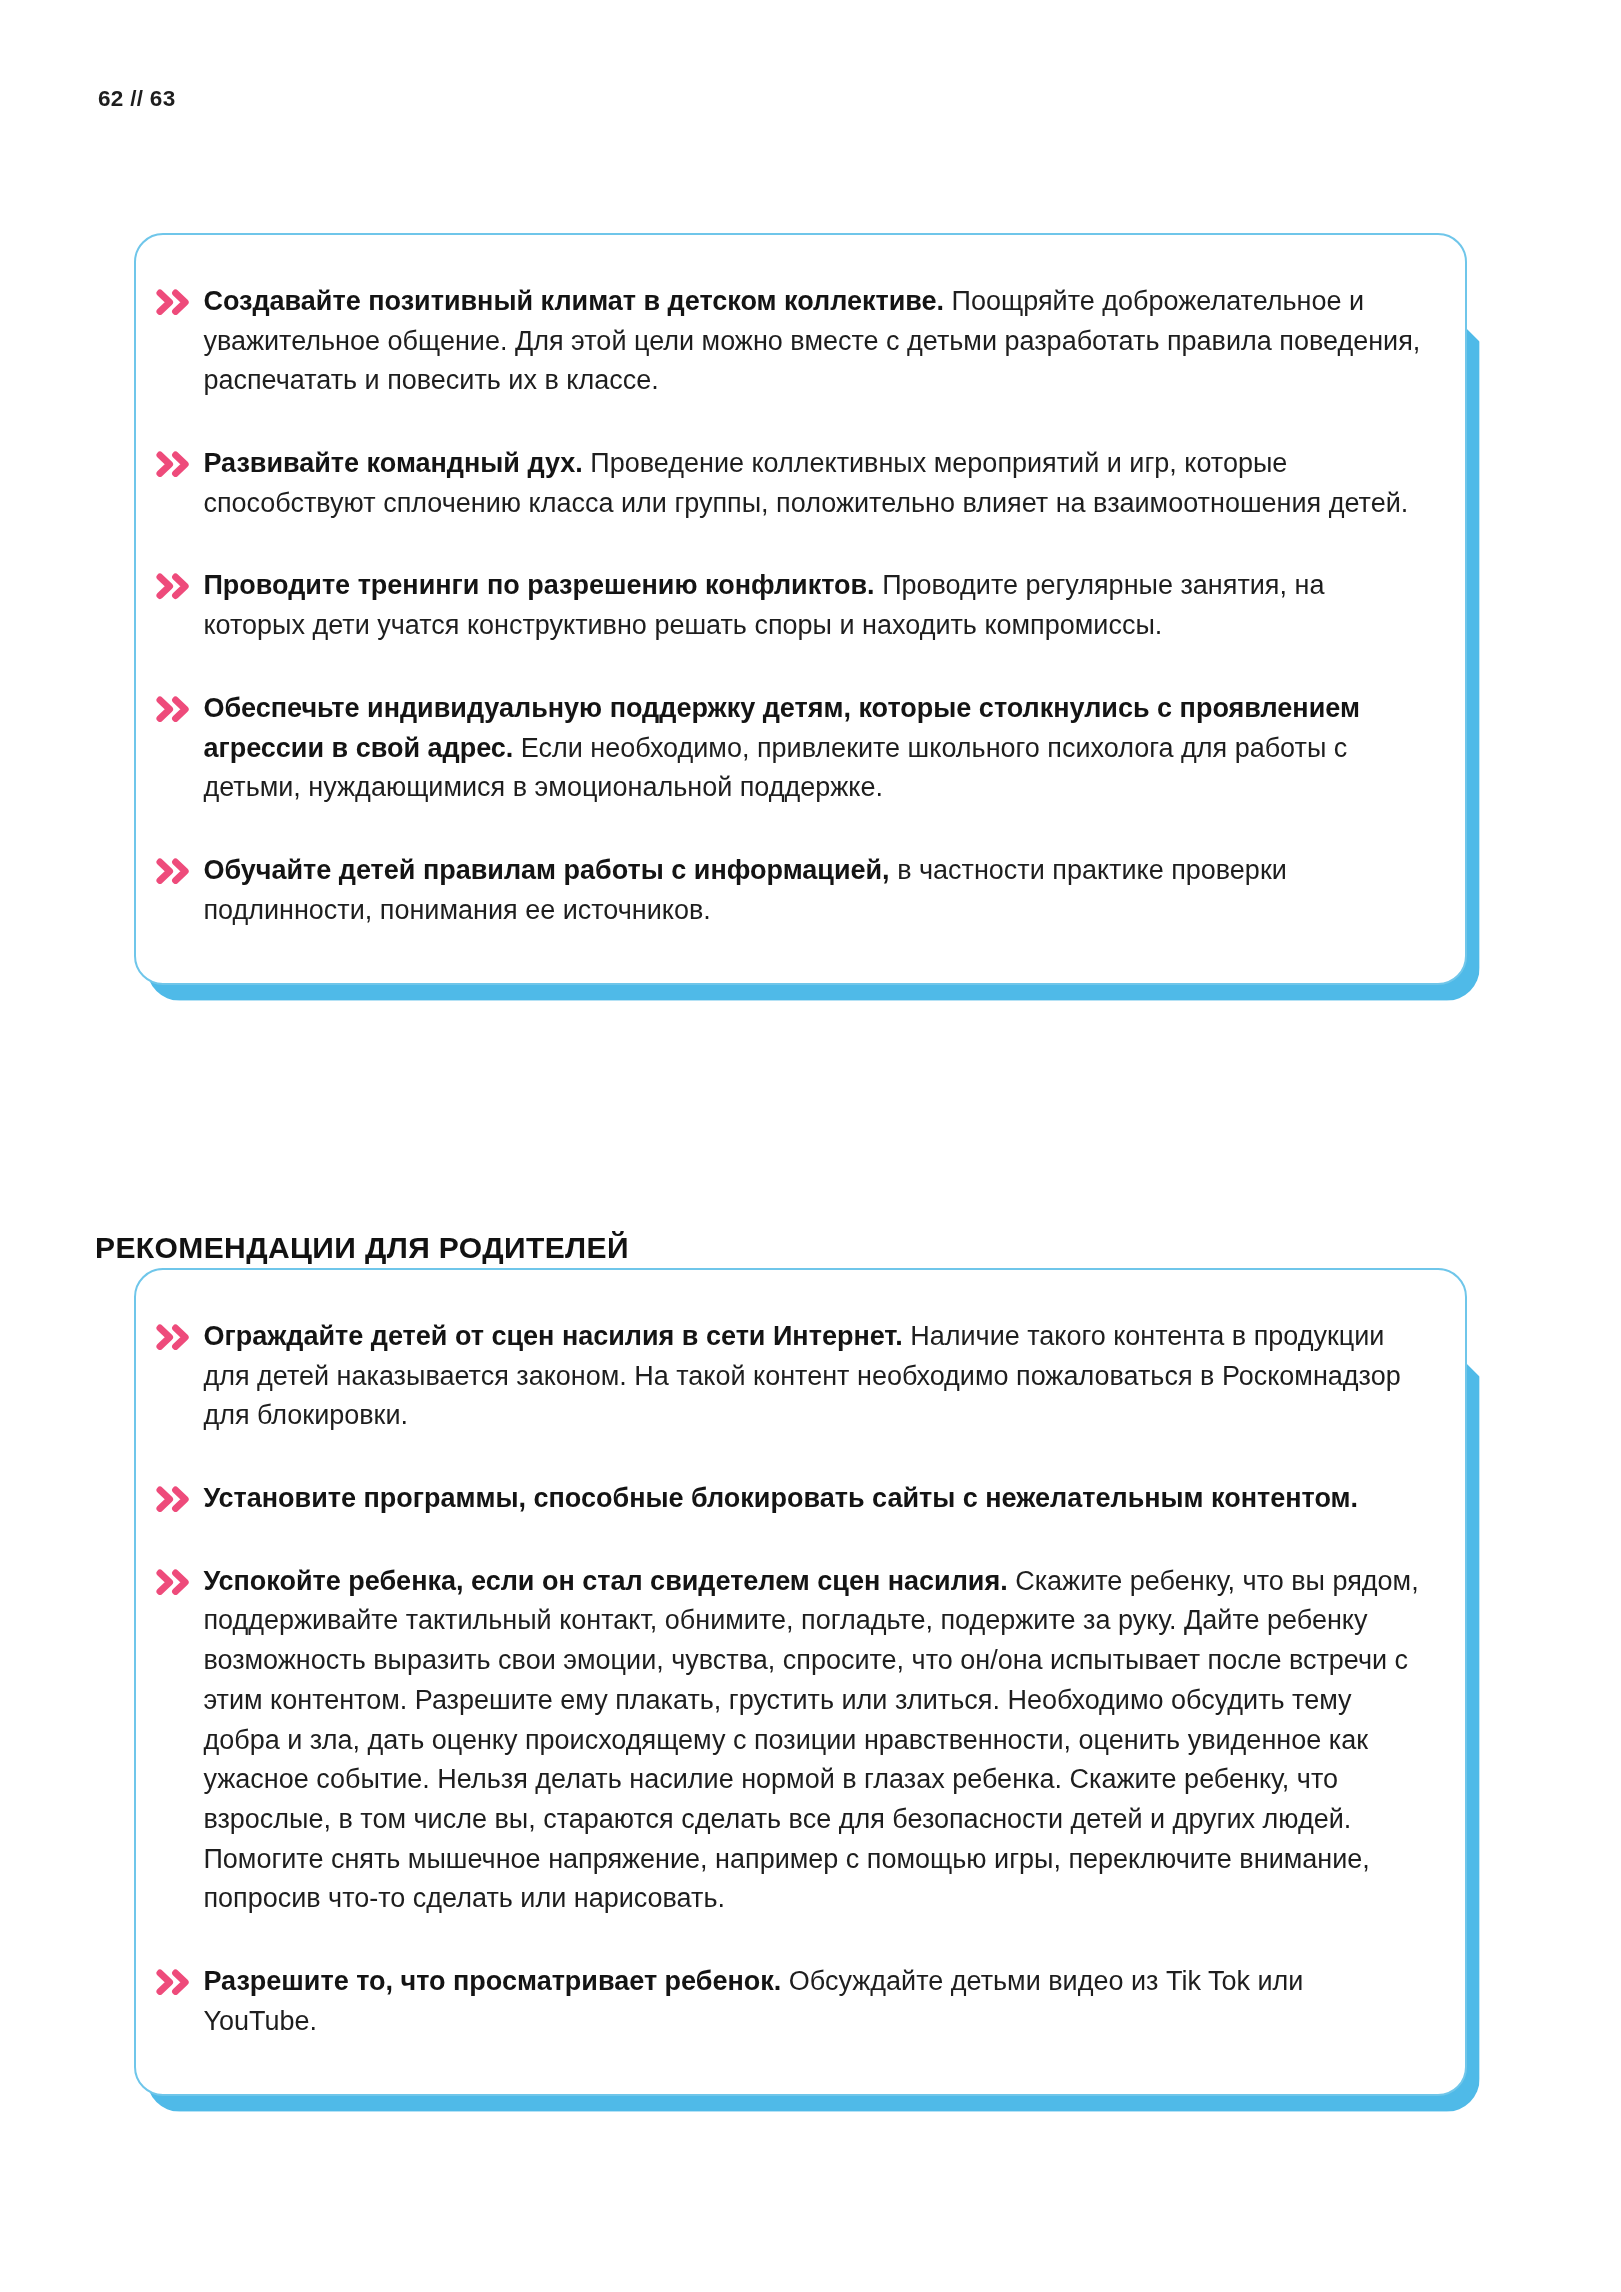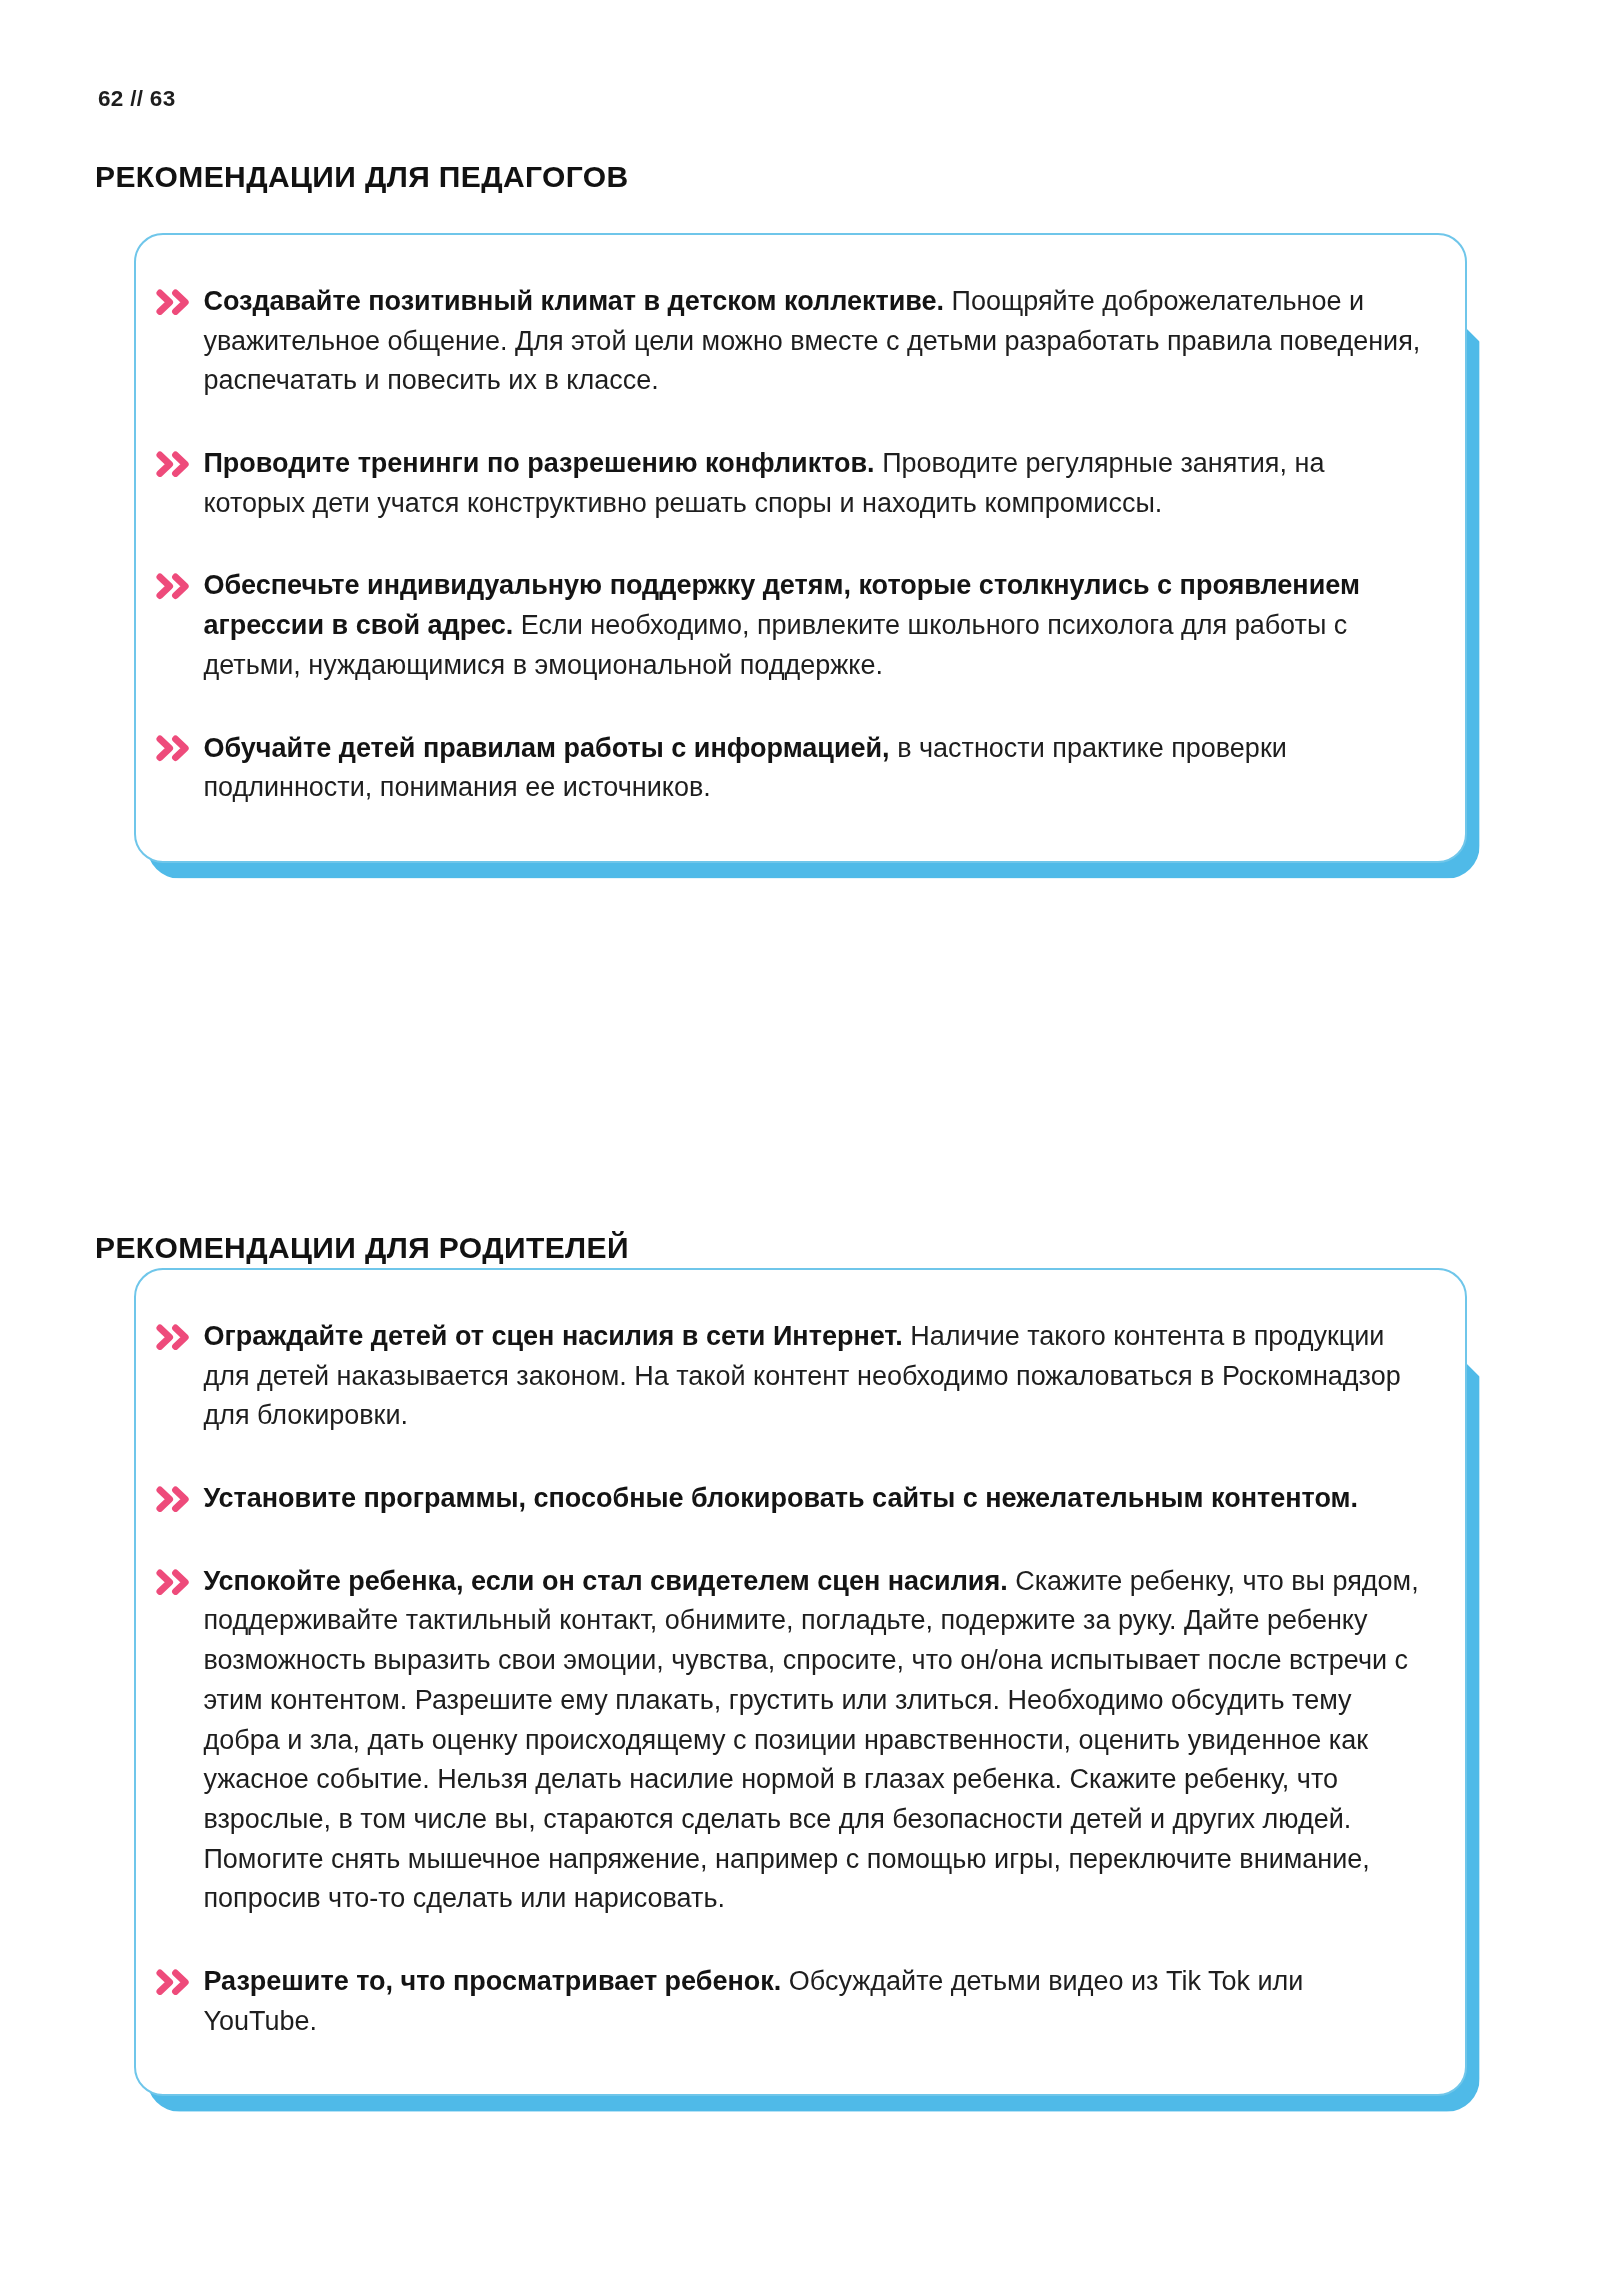--- a/index.html
+++ b/index.html
@@ -84,35 +84,43 @@
   }
   .item-text b{ font-weight:700; color:#141414; }
 </style>
 </head>
 <body>
 
 <div class="page">
 
   <div class="page-number">62 // 63</div>
 
-  <h1 class="section-title" id="title-teachers">РЕКОМЕНДАЦИИ ДЛЯ ПЕДАГОГОВ</h1>
 
   <div class="card" id="card-teachers">
     <div class="card-inner">
 
       <div class="item">
         <span class="marker">
           <svg width="39" height="26.5" viewBox="0 0 40 27">
               <path d="M4 4 L14 13.5 L4 23" fill="none" stroke="#EE4B7B" stroke-width="7" stroke-linecap="round" stroke-linejoin="round"></path>
               <path d="M20 4 L30 13.5 L20 23" fill="none" stroke="#EE4B7B" stroke-width="7" stroke-linecap="round" stroke-linejoin="round"></path>
             </svg>
         </span>
         <p class="item-text"><b>Создавайте позитивный климат в детском коллективе.</b> <span>Поощряйте доброжелательное и уважительное общение. Для этой цели можно вместе с детьми разработать правила поведения, распечатать и повесить их в классе.</span></p>
       </div>
 
+      <div class="item">
+        <span class="marker">
+          <svg width="39" height="26.5" viewBox="0 0 40 27">
+              <path d="M4 4 L14 13.5 L4 23" fill="none" stroke="#EE4B7B" stroke-width="7" stroke-linecap="round" stroke-linejoin="round"></path>
+              <path d="M20 4 L30 13.5 L20 23" fill="none" stroke="#EE4B7B" stroke-width="7" stroke-linecap="round" stroke-linejoin="round"></path>
+            </svg>
+        </span>
+        <p class="item-text"><b>Развивайте командный дух.</b> <span>Проведение коллективных мероприятий и игр, которые способствуют сплочению класса или группы,  положительно влияет на взаимоотношения детей.</span></p>
+      </div>
 
       <div class="item">
         <span class="marker">
           <svg width="39" height="26.5" viewBox="0 0 40 27">
               <path d="M4 4 L14 13.5 L4 23" fill="none" stroke="#EE4B7B" stroke-width="7" stroke-linecap="round" stroke-linejoin="round"></path>
               <path d="M20 4 L30 13.5 L20 23" fill="none" stroke="#EE4B7B" stroke-width="7" stroke-linecap="round" stroke-linejoin="round"></path>
             </svg>
         </span>
         <p class="item-text"><b>Проводите тренинги по разрешению конфликтов.</b> <span>Проводите регулярные занятия, на которых дети учатся конструктивно решать споры и находить компромиссы.</span></p>
       </div>

